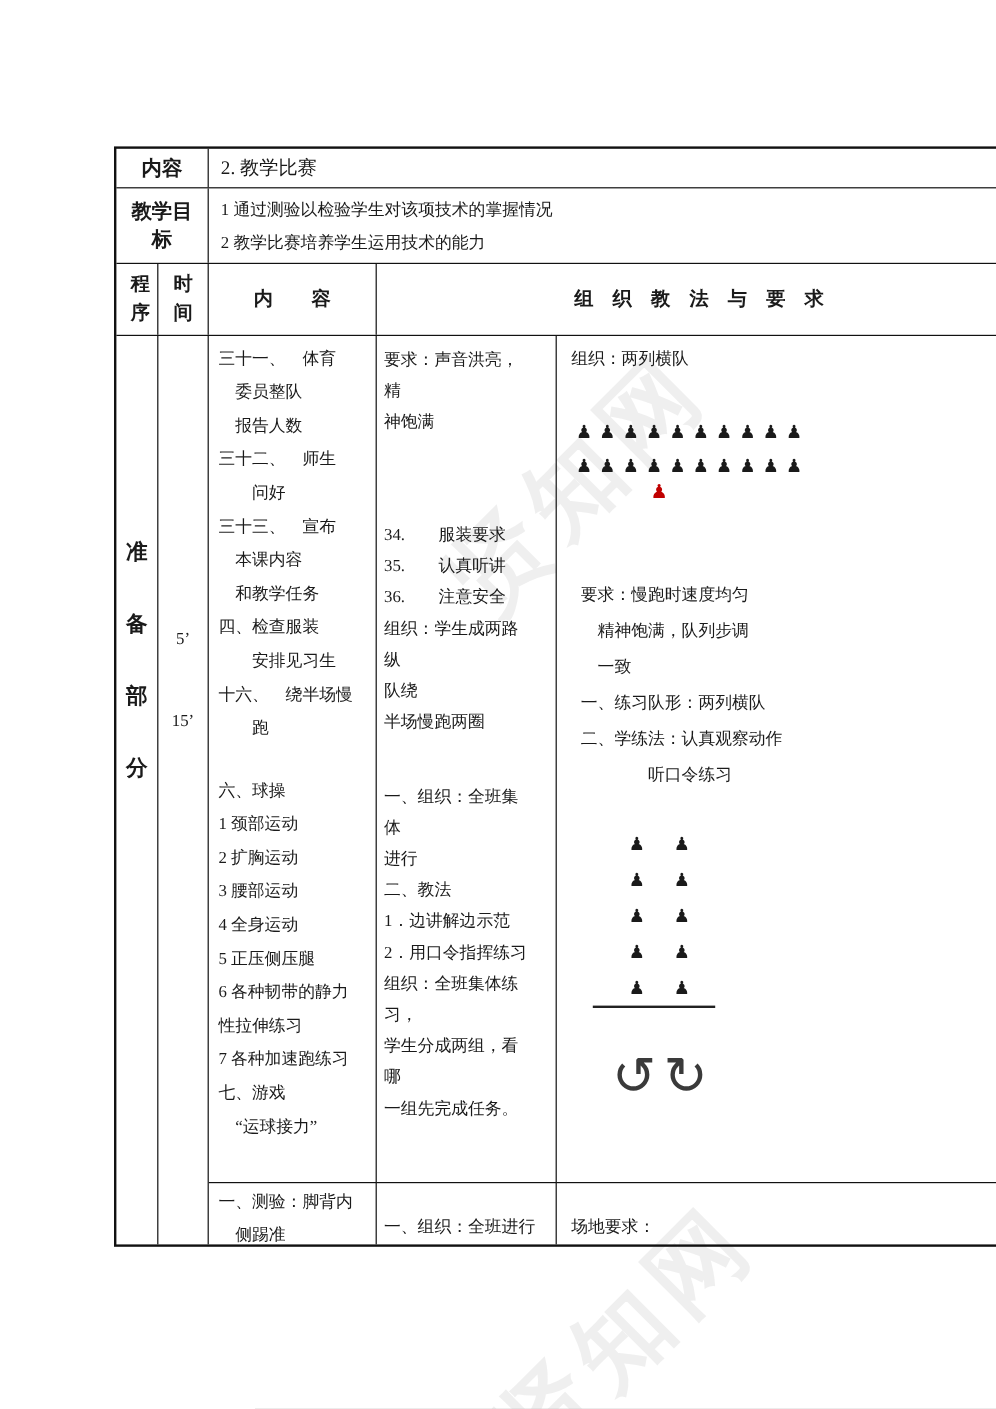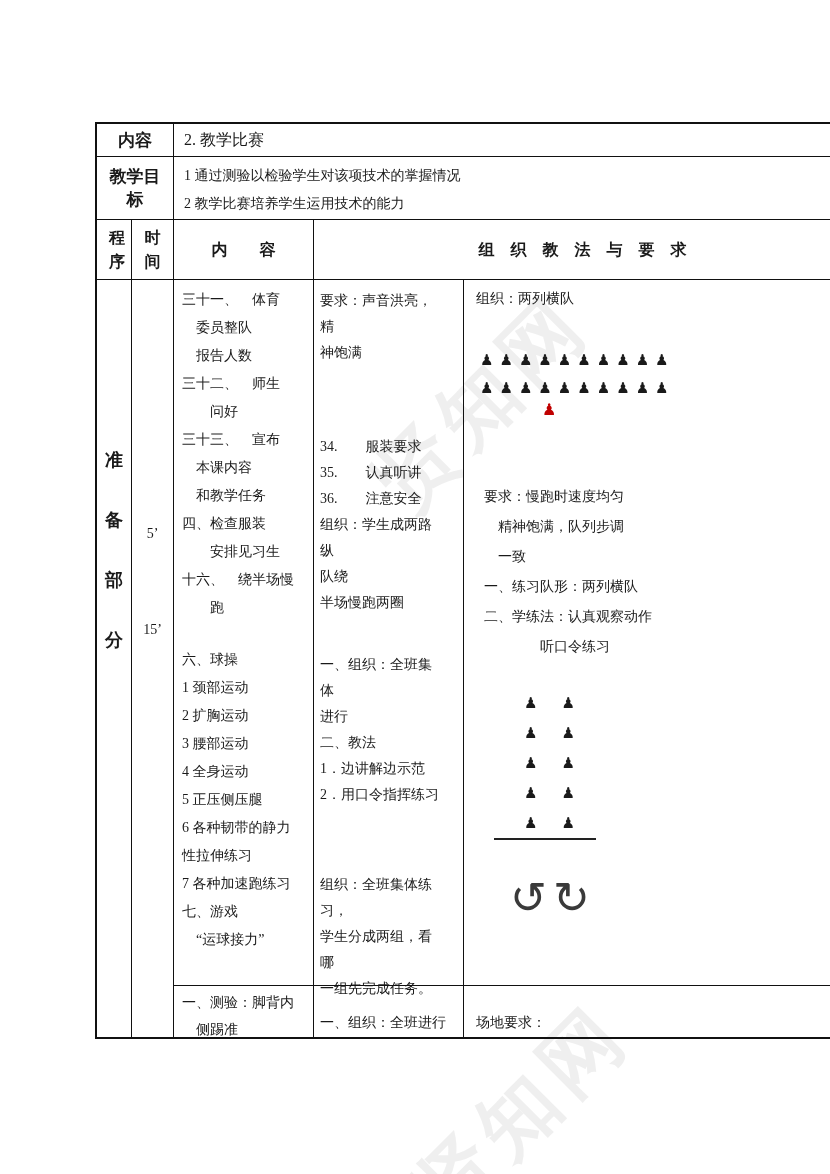--- a/index.html
+++ b/index.html
@@ -49,31 +49,31 @@
   .obj-lines { padding: 5px 0 0 10px; }
   .obj-lines .line { line-height: 28px; font-size: 14px; white-space: pre-wrap; }
 
   .stage-cell { position: relative; }
   .stage-text {
     width: 1em; margin: 150px auto 0;
     font-weight: bold; font-size: 18px;
     line-height: 60px; word-break: break-all; text-align: left;
   }
   .time-cell { text-align: center; font-size: 14px; padding-top: 246px; }
-  .time-cell .t2 { margin-top: 80px; }
+  .time-cell .t2 { margin-top: 52px; }
 
   .content-cell { padding: 6px 4px 0 8px; }
   .content-cell .line { line-height: 28px; font-size: 14px; white-space: pre-wrap; }
   .content-cell .line:nth-child(13) { margin-top: 24px; }
 
   .method-cell { padding: 8px 21px 0 6px; }
   .method-cell .line { line-height: 26px; font-size: 14px; white-space: pre-wrap; }
   .mb2 { margin-top: 68px; }
   .mb4 { margin-top: 36px; }
-  .mb5 { margin-top: 64px; }
+  .mb5 { }
 
   .org-cell { position: relative; font-size: 14px; }
   .org-title { position: absolute; top: 10px; left: 12px; }
   .f1 { position: absolute; top: 66px; left: 16px; }
   .f1 .formation-row { letter-spacing: 6px; line-height: 28px; font-size: 15px; font-family: "DejaVu Sans", sans-serif; }
   .red-marker { position: absolute; top: 120px; left: 78px; color: #c00000; font-size: 16px; font-family: "DejaVu Sans", sans-serif; }
   .req-lines { position: absolute; top: 202px; left: 20px; right: 4px; }
   .req-lines .line { line-height: 30px; white-space: pre-wrap; }
   .f2 { position: absolute; top: 408px; left: 60px; }
   .f2 .formation-row { letter-spacing: 24px; line-height: 30px; font-size: 15px; font-family: "DejaVu Sans", sans-serif; }

